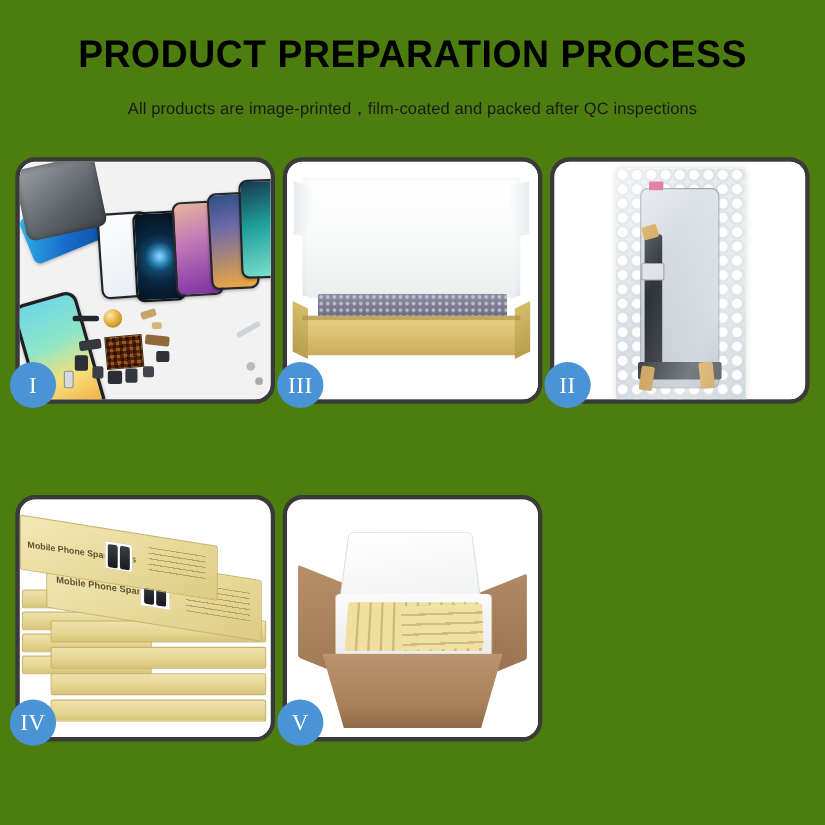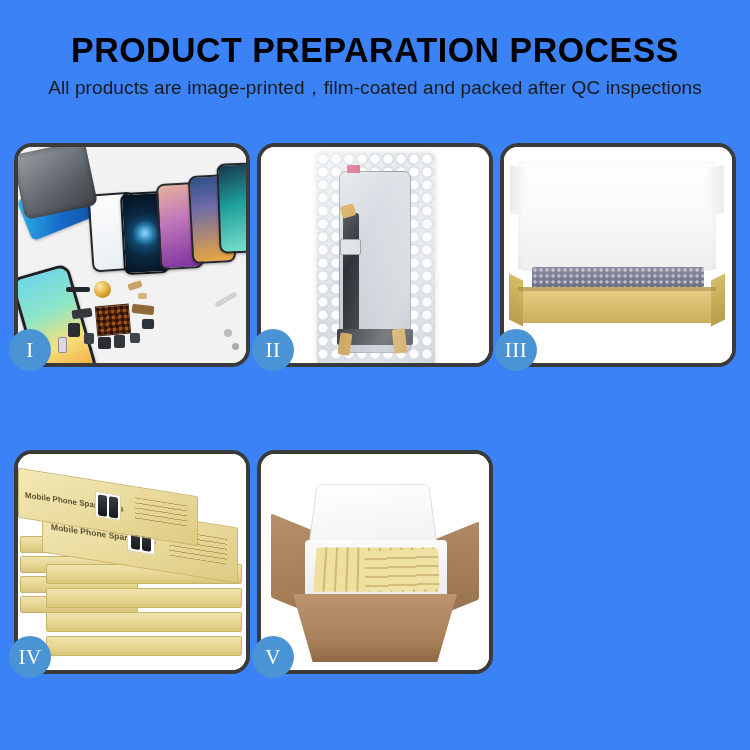--- a/index.html
+++ b/index.html
@@ -9,38 +9,38 @@
     height: 750px;
     background: #ffffff;
     font-family: "Liberation Sans", sans-serif;
     overflow: hidden;
   }
 
   .page {
     position: relative;
     width: 750px;
     height: 750px;
-    background: #3b82f6;
+    background: #4d7c0f;
   }
 
   
   .header { padding-top: 30px; text-align: center; }
 
   .title {
     font-size: 35px;
     font-weight: bold;
     letter-spacing: 0.5px;
     color: #000000;
     transform: scaleX(0.97);
     line-height: 1.15;
   }
 
   .subtitle {
-    margin-top: 5px;
-    font-size: 19px;
+    margin-top: 20px;
+    font-size: 15px;
     color: #1a1a1a;
     letter-spacing: 0.1px;
   }
 
   
   .grid {
     position: absolute;
     left: 14px;
     top: 143px;
     width: 722px;
@@ -400,52 +400,52 @@
           <div class="part p13"></div>
           <div class="part p14"></div>
           <div class="part p15"></div>
         </div>
       </div>
       <div class="badge">I</div>
     </div>
 
     <div class="panel">
       <div class="panel-inner">
+        <div class="sceneIII">
+          <div class="boxlid"></div>
+          <div class="foamwall"></div>
+          <div class="foamfill"></div>
+          <div class="boxbase"></div>
+          <div class="basefold"></div>
+        </div>
+      </div>
+      <div class="badge">III</div>
+    </div>
+
+    <div class="panel">
+      <div class="panel-inner">
         <div class="sceneII">
           <div class="wrap">
             <div class="lcd"></div>
             <div class="flex"></div>
             <div class="flexpad"></div>
             <div class="gold1"></div>
             <div class="darkstrip"></div>
             <div class="gold2"></div>
             <div class="gold3"></div>
             <div class="pinklbl"></div>
             <div class="wrapsheen"></div>
           </div>
         </div>
       </div>
       <div class="badge">II</div>
     </div>
 
     <div class="panel">
       <div class="panel-inner">
-        <div class="sceneIII">
-          <div class="boxlid"></div>
-          <div class="foamwall"></div>
-          <div class="foamfill"></div>
-          <div class="boxbase"></div>
-          <div class="basefold"></div>
-        </div>
-      </div>
-      <div class="badge">III</div>
-    </div>
-
-    <div class="panel">
-      <div class="panel-inner">
         <div class="sceneIV">
           <div class="stack">
 
             <div class="layer" style="left:2px; top:72px; width:118px; height:17px;"></div>
             <div class="layer" style="left:2px; top:92px; width:118px; height:17px;"></div>
             <div class="layer" style="left:2px; top:112px; width:118px; height:17px;"></div>
             <div class="layer" style="left:2px; top:132px; width:118px; height:17px;"></div>
 
             <div class="layer" style="left:28px; top:100px; width:196px; height:20px;"></div>
             <div class="layer" style="left:28px; top:124px; width:196px; height:20px;"></div>

